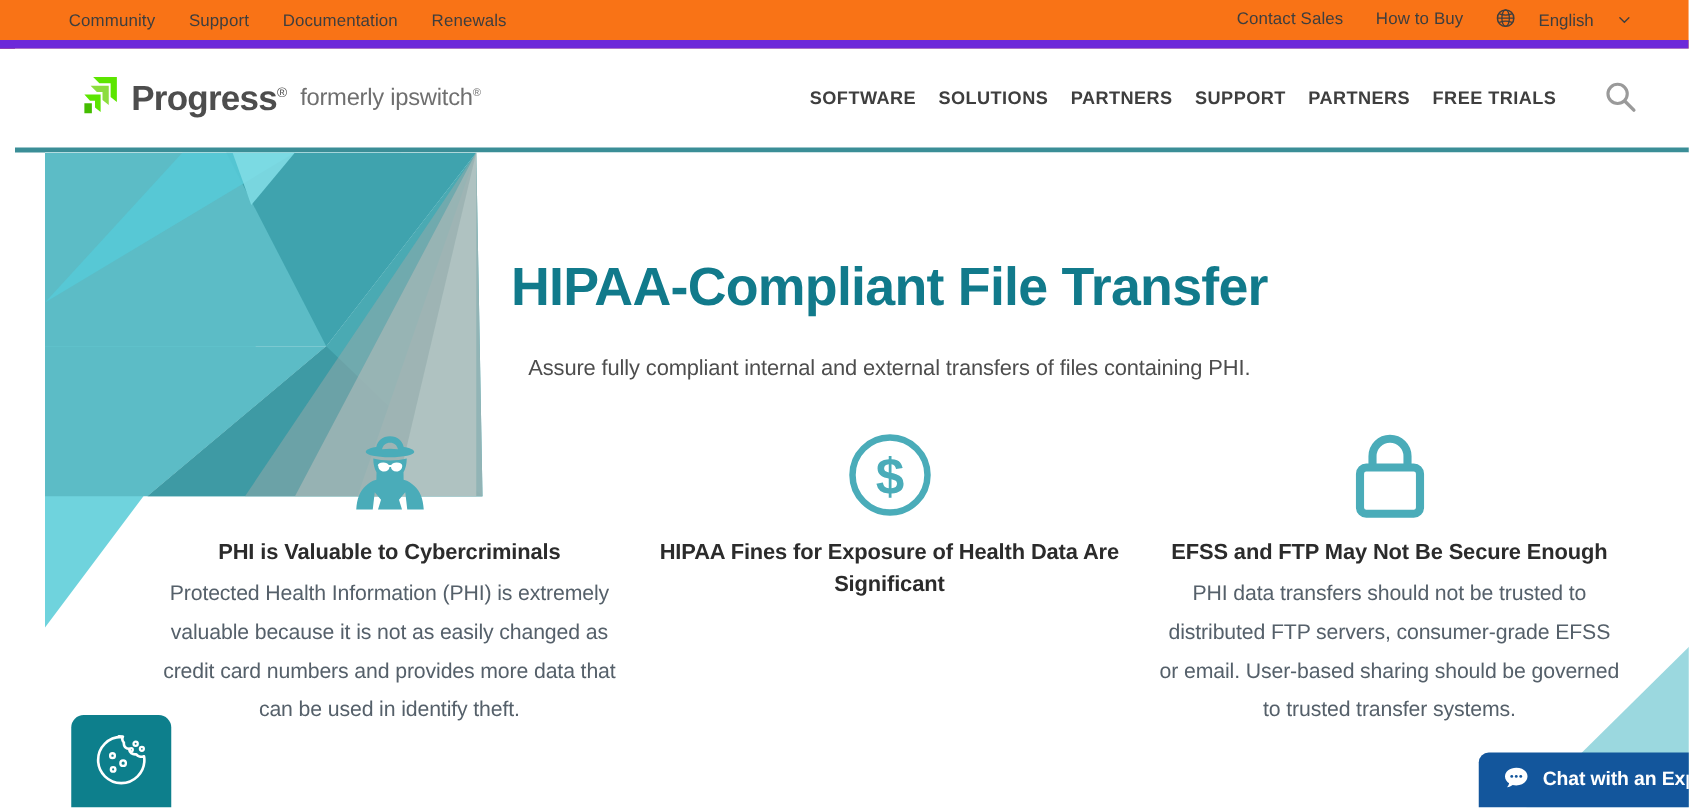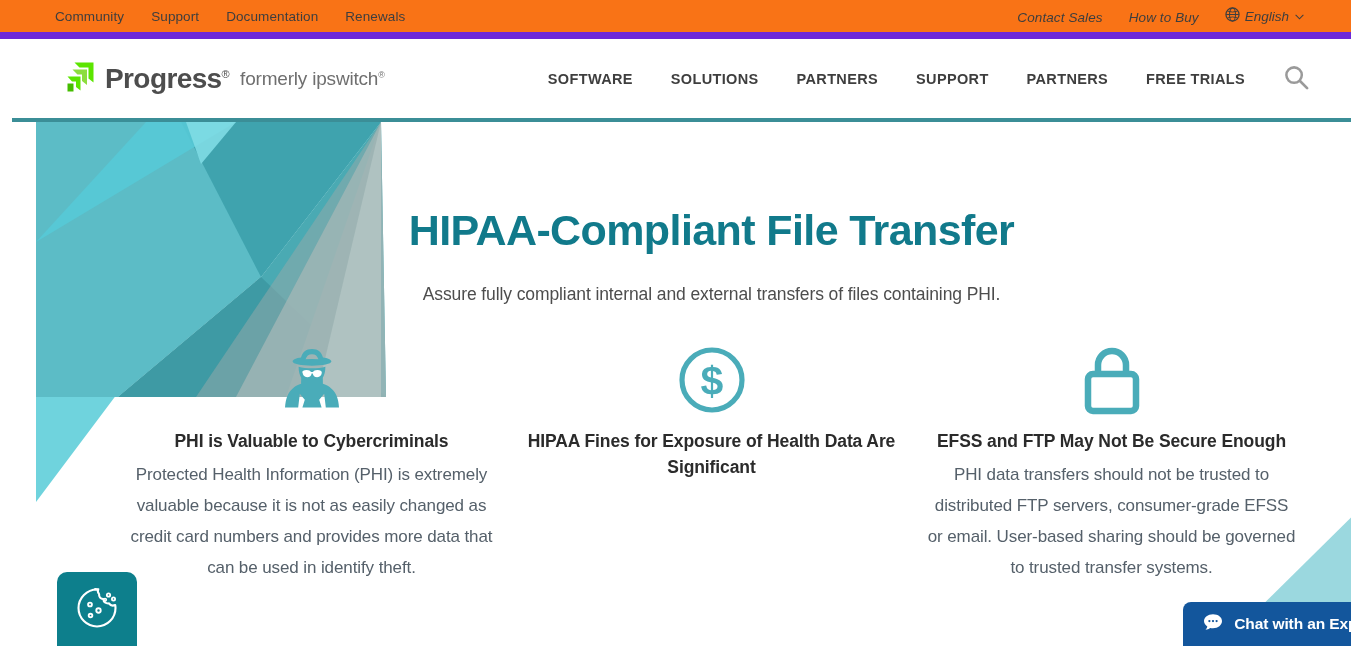--- a/index.html
+++ b/index.html
@@ -23,37 +23,36 @@
     align-items: center;
   }
   .utility-left {
     display: flex;
     align-items: center;
     margin-left: 55px;
     gap: 27px;
   }
   .utility-right {
     display: flex;
-    align-items: flex-end;
+    align-items: flex-start;
     margin-left: auto;
     margin-right: 47px;
     gap: 26px;
-    font-style: italic;
   }
   .utility-link {
     font-size: 13.5px;
     color: #3e3e3e;
     text-decoration: none;
     white-space: nowrap;
     letter-spacing: 0.1px;
   }
   .lang-wrap {
     display: flex;
     align-items: center;
-    gap: 5px;
+    gap: 19px;
     font-size: 13.5px;
     color: #3e3e3e;
     white-space: nowrap;
   }
   .globe-icon { display: block; }
   .caret-glyph {
     font-size: 11px;
     color: #3e3e3e;
     line-height: 1;
     margin-left: 1px;
@@ -95,21 +94,21 @@
     white-space: nowrap;
     margin-left: 2px;
   }
   .brand-sub sup { font-size: 9px; vertical-align: super; }
 
   .main-nav {
     display: flex;
     align-items: center;
     margin-left: auto;
     margin-right: 0;
-    gap: 38px;
+    gap: 18px;
     justify-content: center;
   }
   .nav-link {
     font-size: 14.5px;
     font-weight: bold;
     color: #3e3e3e;
     text-decoration: none;
     letter-spacing: 0.35px;
     white-space: nowrap;
   }

